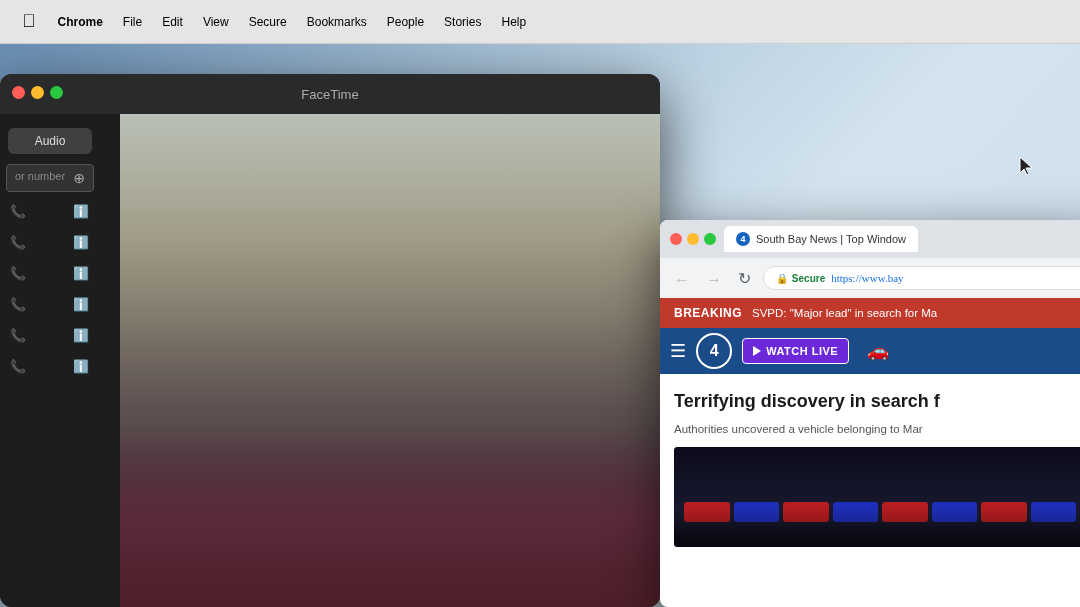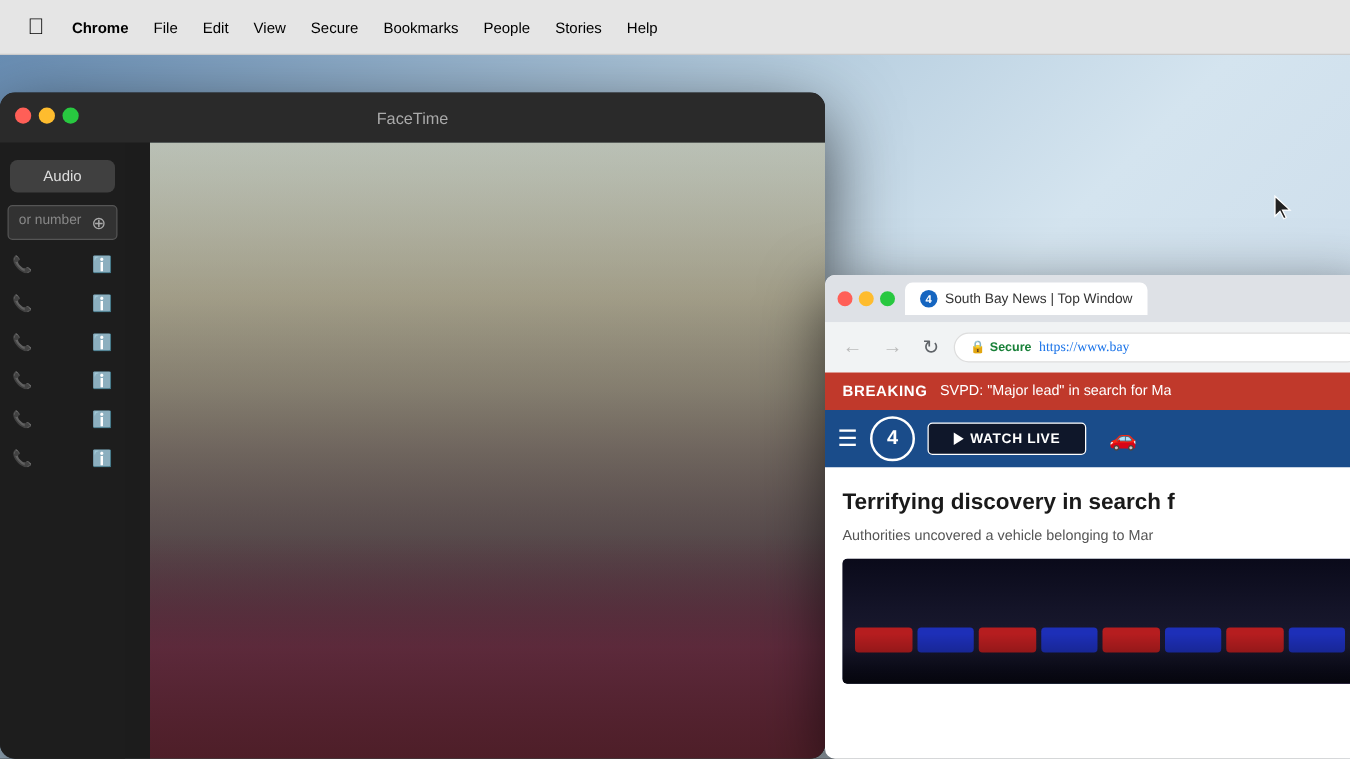--- a/index.html
+++ b/index.html
@@ -356,27 +356,27 @@
       border: 2px solid #fff;
       border-radius: 50%;
       display: flex;
       align-items: center;
       justify-content: center;
       color: #fff;
       font-weight: bold;
       font-size: 16px;
     }
     .watch-live-btn {
-      background: #0f172a;
+      background: #6d28d9;
       border: 1.5px solid #fff;
       border-radius: 4px;
       color: #fff;
       font-size: 11px;
       font-weight: 700;
-      padding: 6px 20px;
+      padding: 6px 10px;
       display: flex;
       align-items: center;
       gap: 5px;
       letter-spacing: 0.5px;
     }
     .play-icon {
       width: 0;
       height: 0;
       border-top: 5px solid transparent;
       border-bottom: 5px solid transparent;

